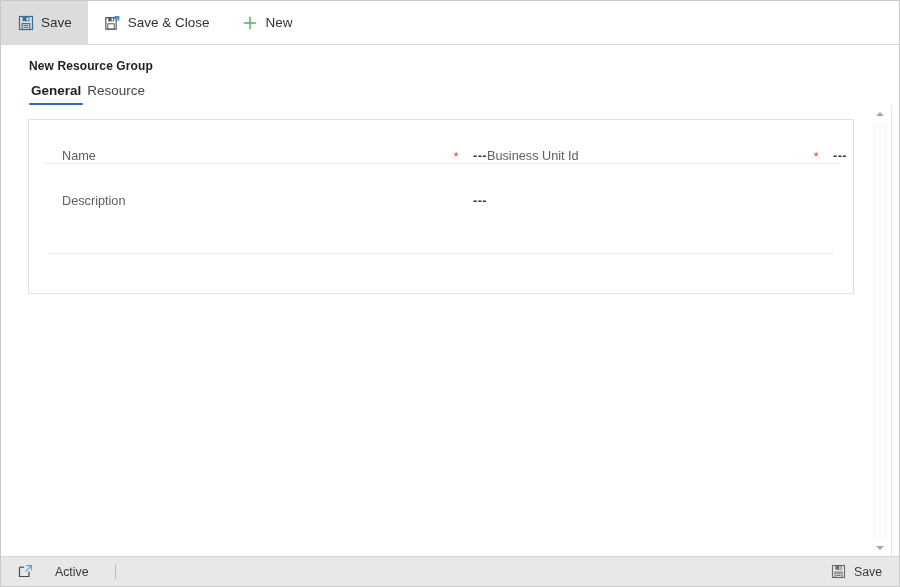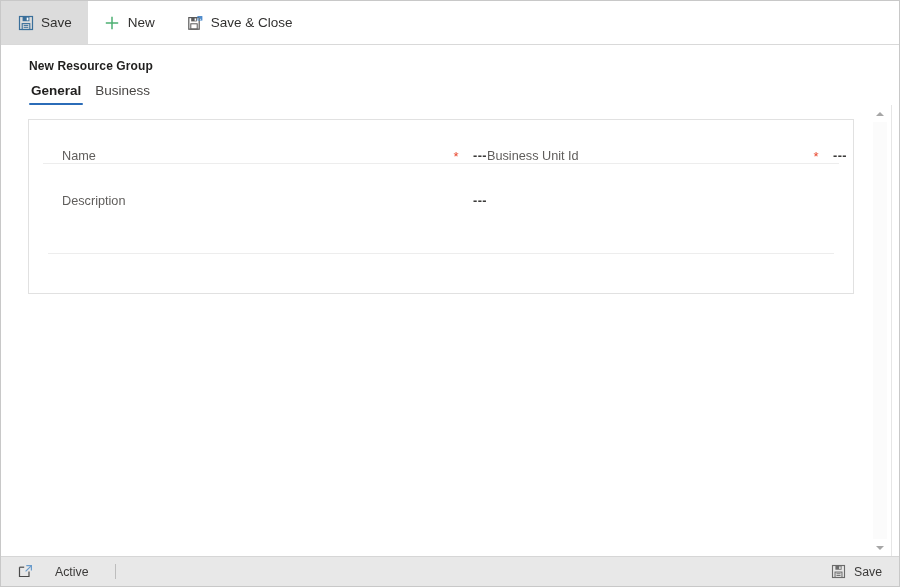--- a/index.html
+++ b/index.html
@@ -64,21 +64,21 @@
   }
   .page-title {
     font-size: 12px;
     font-weight: 600;
     color: #201f1e;
     letter-spacing: .1px;
     margin: 0 0 10px 0;
   }
   .tabs {
     display: flex;
-    gap: 10px;
+    gap: 2px;
     align-items: flex-end;
   }
   .tab {
     position: relative;
     font-size: 13.5px;
     color: #484644;
     padding: 0 2px 7px 2px;
     cursor: pointer;
     white-space: nowrap;
   }
@@ -257,51 +257,51 @@
           <line x1="5.7" y1="10.4" x2="10.3" y2="10.4" stroke="#3a6f9a" stroke-width="1"></line>
           <line x1="5.7" y1="12.3" x2="10.3" y2="12.3" stroke="#3a6f9a" stroke-width="1"></line>
         </svg>
       </span>
       <span>Save</span>
     </div>
 
     <div class="cmd-btn">
       <span class="cmd-ico">
         <svg width="16" height="16" viewBox="0 0 16 16">
-          <line x1="8" y1="1.8" x2="8" y2="14.2" stroke="#4caf72" stroke-width="1.5"></line>
-          <line x1="1.8" y1="8" x2="14.2" y2="8" stroke="#4caf72" stroke-width="1.5"></line>
-        </svg>
-      </span>
-      <span>New</span>
-    </div>
-
-    <div class="cmd-btn">
-      <span class="cmd-ico">
-        <svg width="16" height="16" viewBox="0 0 16 16">
           <rect x="1.8" y="2.6" width="10.4" height="11.6" fill="none" stroke="#5a5a5a" stroke-width="1.2"></rect>
           <rect x="4.2" y="2.8" width="5.6" height="3.6" fill="#5a5a5a"></rect>
           <rect x="7.6" y="3.4" width="1.4" height="2.3" fill="#ffffff"></rect>
           <rect x="3.8" y="8.8" width="6.4" height="5.2" fill="none" stroke="#5a5a5a" stroke-width="1"></rect>
           <polygon points="10.6,1.2 15.2,1.2 15.2,5.6" fill="#4f8ccc"></polygon>
           <rect x="10.9" y="1.5" width="3.9" height="3.6" fill="none" stroke="#4f8ccc" stroke-width="0.9"></rect>
         </svg>
       </span>
       <span>Save &amp; Close</span>
     </div>
 
+    <div class="cmd-btn">
+      <span class="cmd-ico">
+        <svg width="16" height="16" viewBox="0 0 16 16">
+          <line x1="8" y1="1.8" x2="8" y2="14.2" stroke="#4caf72" stroke-width="1.5"></line>
+          <line x1="1.8" y1="8" x2="14.2" y2="8" stroke="#4caf72" stroke-width="1.5"></line>
+        </svg>
+      </span>
+      <span>New</span>
+    </div>
+
   </div>
 
   <div class="page-head">
     <h1 class="page-title">New Resource Group</h1>
     <div class="tabs">
       <div class="tab selected">
         <span>General</span>
       </div>
       <div class="tab">
-        <span>Business</span>
+        <span>Resource</span>
       </div>
     </div>
   </div>
 
   <div class="body-area">
 
     <div class="form-card">
 
       <div class="form-row">
         <div class="field left">

